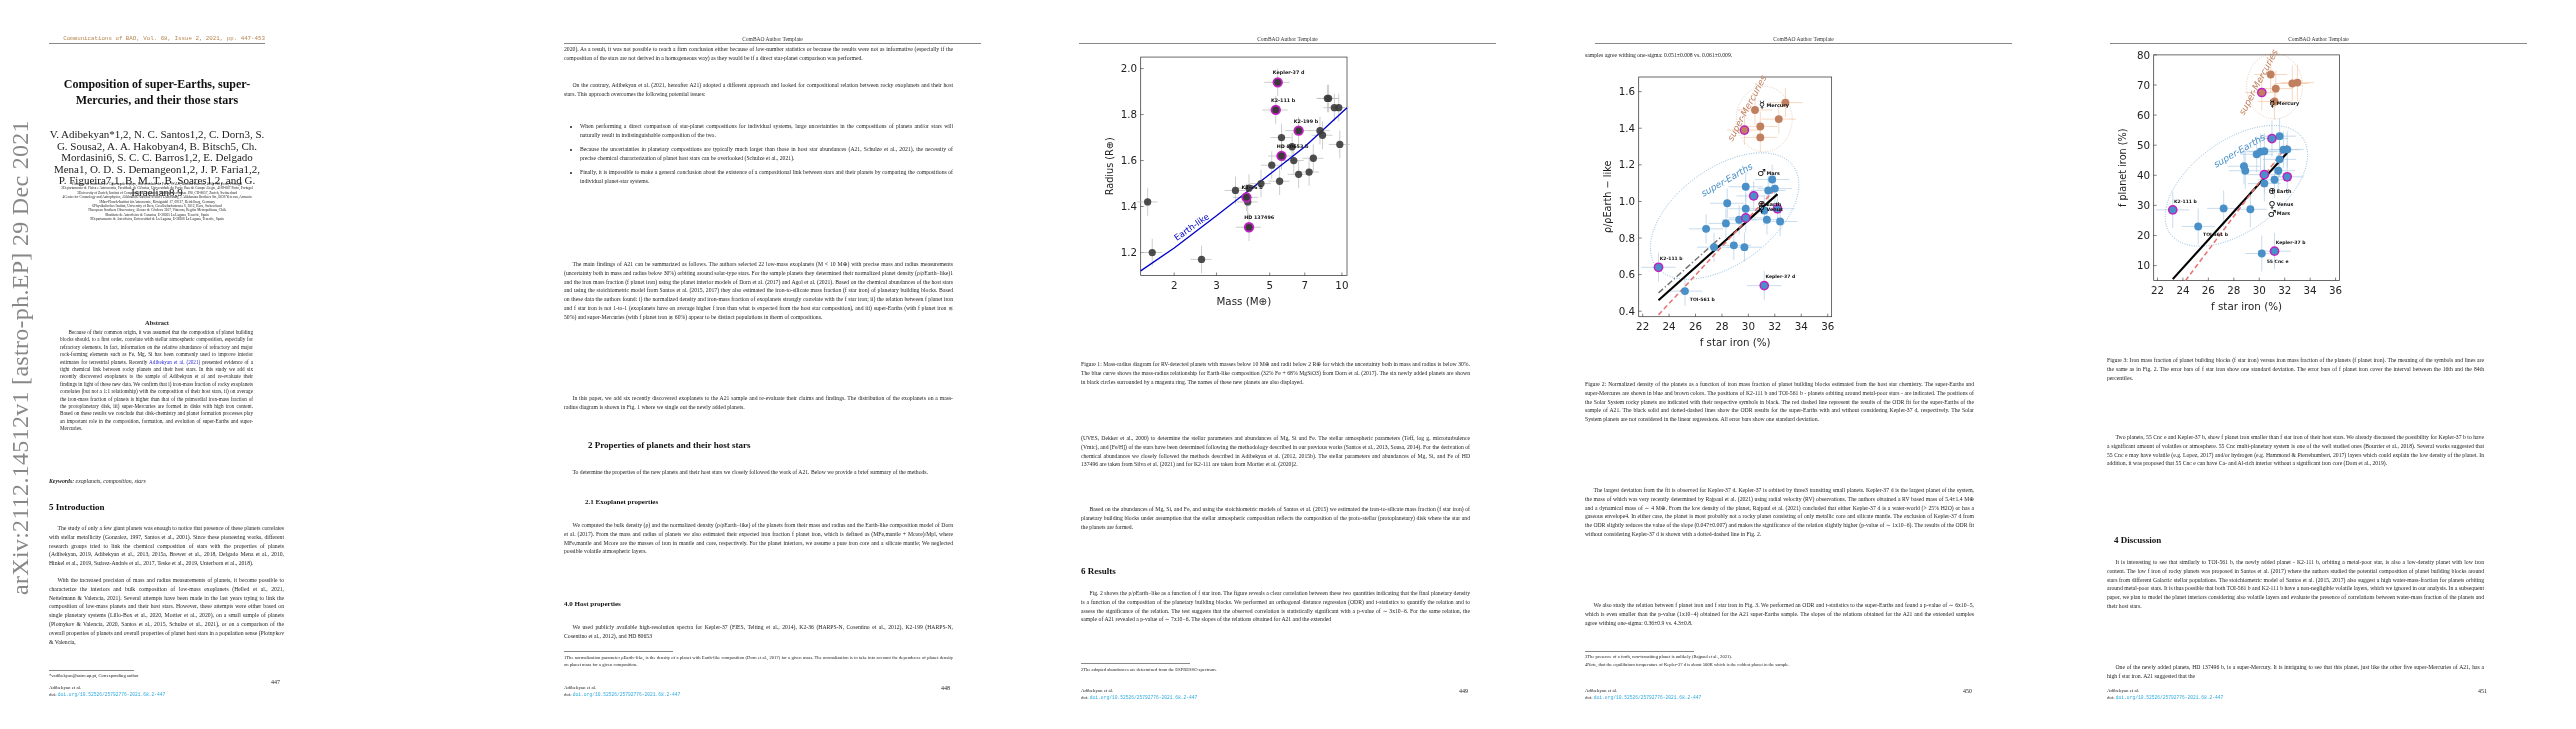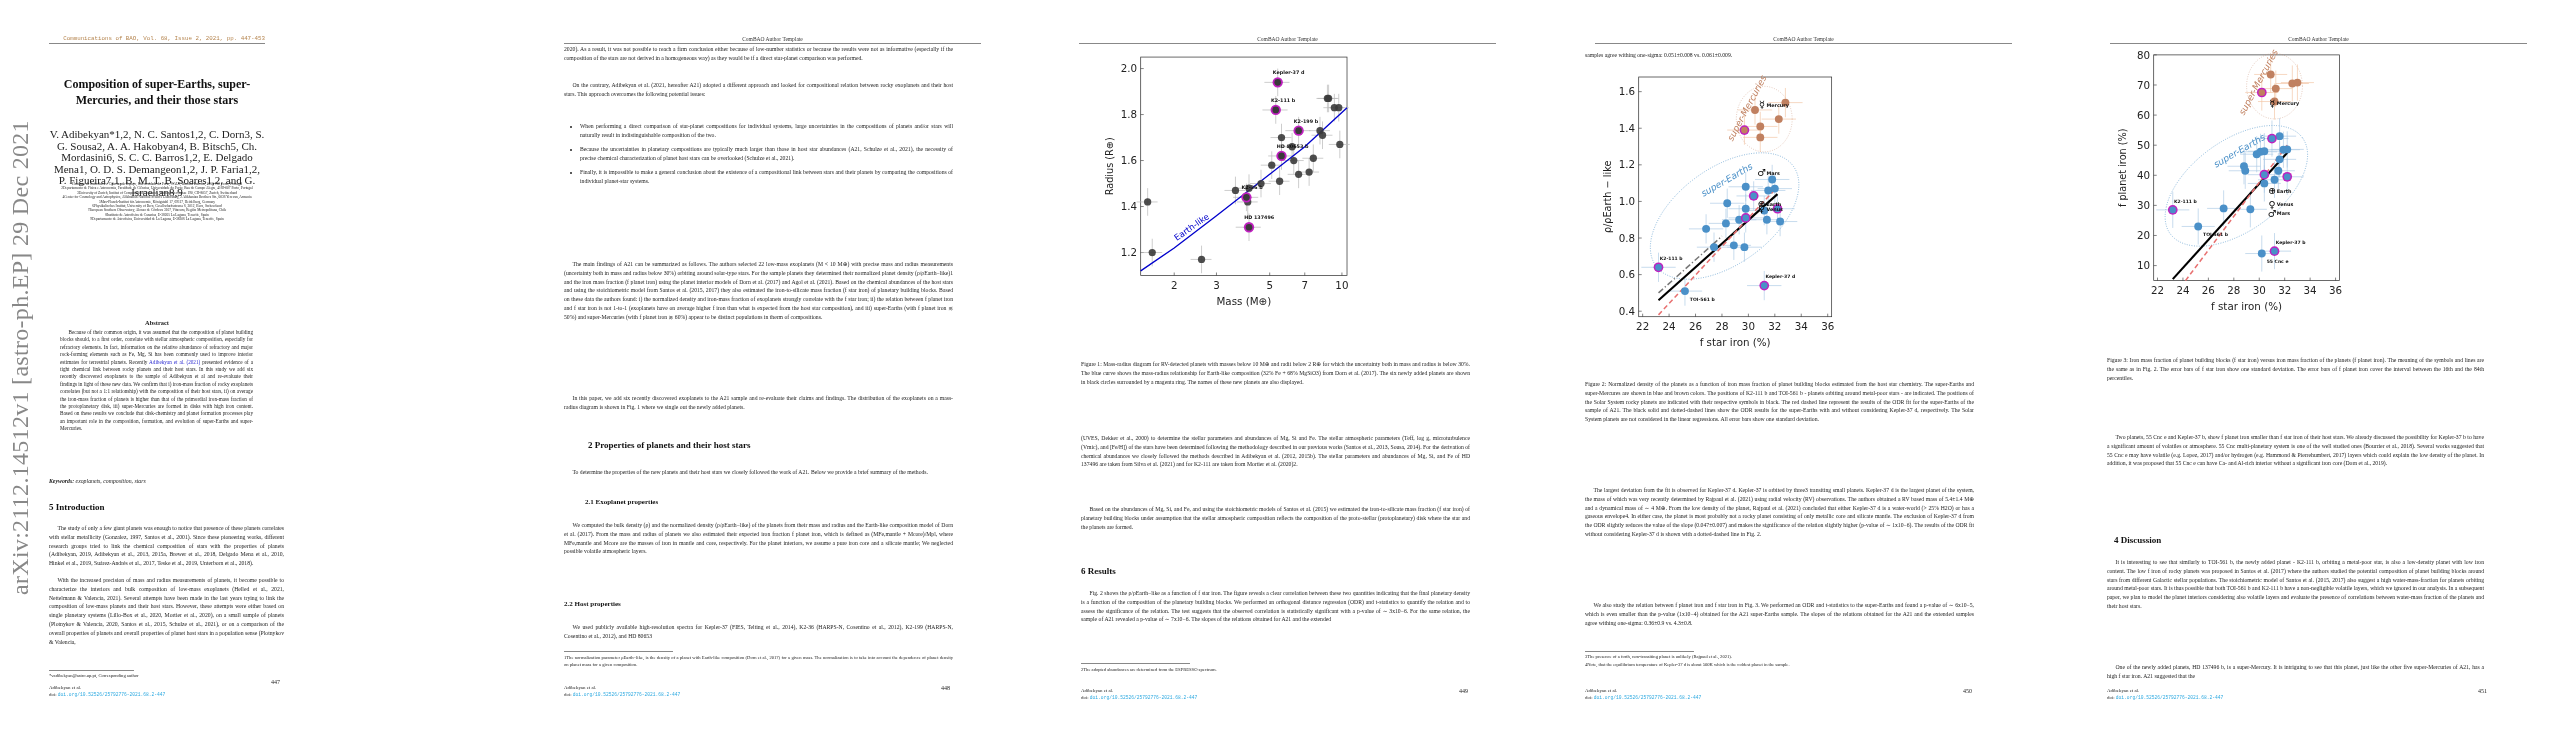--- a/index.html
+++ b/index.html
@@ -78,21 +78,21 @@
     <li>When performing a direct comparison of star-planet compositions for individual systems, large uncertainties in the compositions of planets and/or stars will naturally result in indistinguishable composition of the two.</li>
     <li>Because the uncertainties in planetary compositions are typically much larger than those in host star abundances (A21, Schulze et al., 2021), the necessity of precise chemical characterization of planet host stars can be overlooked (Schulze et al., 2021).</li>
     <li>Finally, it is impossible to make a general conclusion about the existence of a compositional link between stars and their planets by comparing the compositions of individual planet-star systems.</li>
   </ul>
   <div class="body" style="left:49px;width:389px;top:260px;">The main findings of A21 can be summarized as follows. The authors selected 22 low-mass exoplanets (M &lt; 10 M⊕) with precise mass and radius measurements (uncertainty both in mass and radius below 30%) orbiting around solar-type stars. For the sample planets they determined their normalized planet density (ρ/ρEarth−like)1 and the iron mass fraction (f planet iron) using the planet interior models of Dorn et al. (2017) and Agol et al. (2021). Based on the chemical abundances of the host stars and using the stoichiometric model from Santos et al. (2015, 2017) they also estimated the iron-to-silicate mass fraction (f star iron) of planetary building blocks. Based on these data the authors found: i) the normalized density and iron-mass fraction of exoplanets strongly correlate with the f star iron; ii) the relation between f planet iron and f star iron is not 1-to-1 (exoplanets have on average higher f iron than what is expected from the host star composition), and iii) super-Earths (with f planet iron ≲ 50%) and super-Mercuries (with f planet iron ≳ 60%) appear to be distinct populations in therm of compositions.</div>
   <div class="body" style="left:49px;width:389px;top:394px;">In this paper, we add six recently discovered exoplanets to the A21 sample and re-evaluate their claims and findings. The distribution of the exoplanets on a mass-radius diagram is shown in Fig. 1 where we single out the newly added planets.</div>
   <div class="sec" style="left:49px;top:440px;margin-left:24px;">2    Properties of planets and their host stars</div>
   <div class="body" style="left:49px;width:389px;top:468px;">To determine the properties of the new planets and their host stars we closely followed the work of A21. Below we provide a brief summary of the methods.</div>
   <div class="subsec" style="left:49px;top:498px;margin-left:21px;">2.1    Exoplanet properties</div>
   <div class="body" style="left:49px;width:389px;top:521px;">We computed the bulk density (ρ) and the normalized density (ρ/ρEarth−like) of the planets from their mass and radius and the Earth-like composition model of Dorn et al. (2017). From the mass and radius of planets we also estimated their expected iron fraction f planet iron, which is defined as (MFe,mantle + Mcore)/Mpl, where MFe,mantle and Mcore are the masses of iron in mantle and core, respectively. For the planet interiors, we assume a pure iron core and a silicate mantle; We neglected possible volatile atmospheric layers.</div>
-  <div class="subsec" style="left:49px;top:600px;">2.2    Host properties</div>
+  <div class="subsec" style="left:49px;top:600px;">4.0    Host properties</div>
   <div class="body" style="left:49px;width:389px;top:623px;">We used publicly available high-resolution spectra for Kepler-37 (FIES, Telting et al., 2014), K2-36 (HARPS-N, Cosentino et al., 2012), K2-199 (HARPS-N, Cosentino et al., 2012), and HD 80653</div>
   <div class="fnrule" style="left:49px;top:651px;width:109px;"></div>
   <div class="fn" style="left:49px;width:389px;top:655px;">1The normalization parameter ρEarth−like, is the density of a planet with Earth-like composition (Dorn et al., 2017) for a given mass. The normalization is to take into account the dependence of planet density on planet mass for a given composition.</div>
   <div class="foot-auth" style="left:49px;top:685px;">
     <div>Adibekyan et al.</div>
     <div><span>doi:</span> <span class="foot-doi">doi.org/10.52526/25792776-2021.68.2-447</span></div>
   </div>
   <div class="pagenum" style="left:426px;top:685px;">448</div>
 </div>
 

